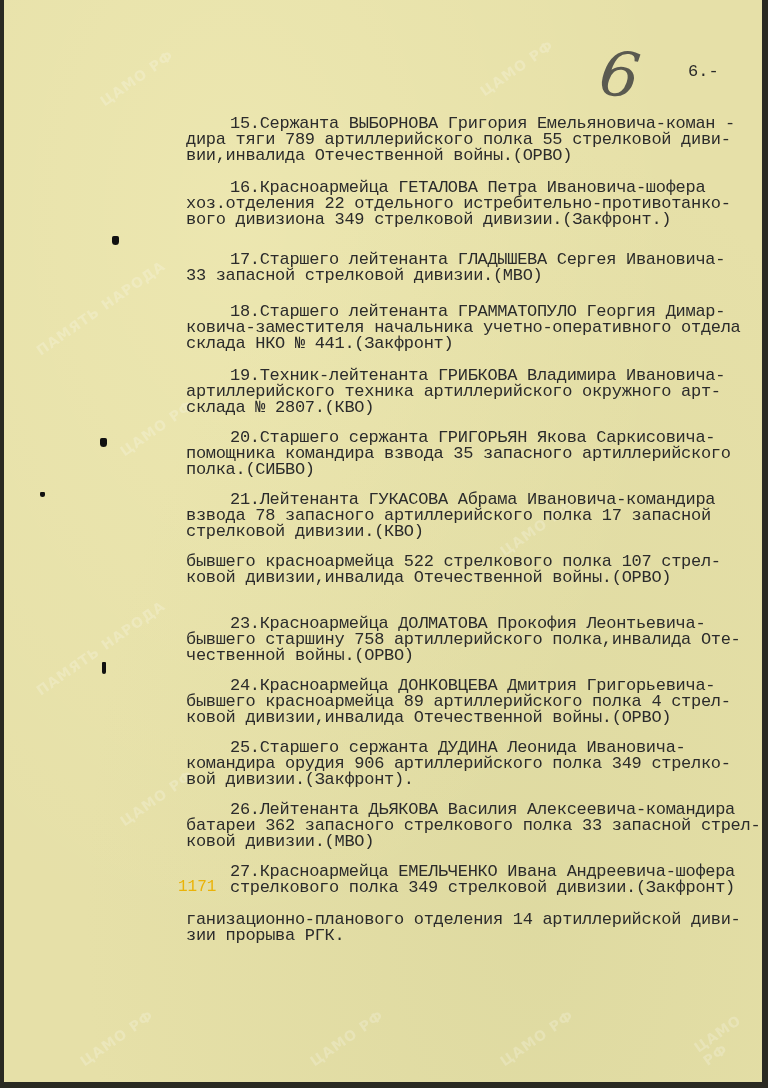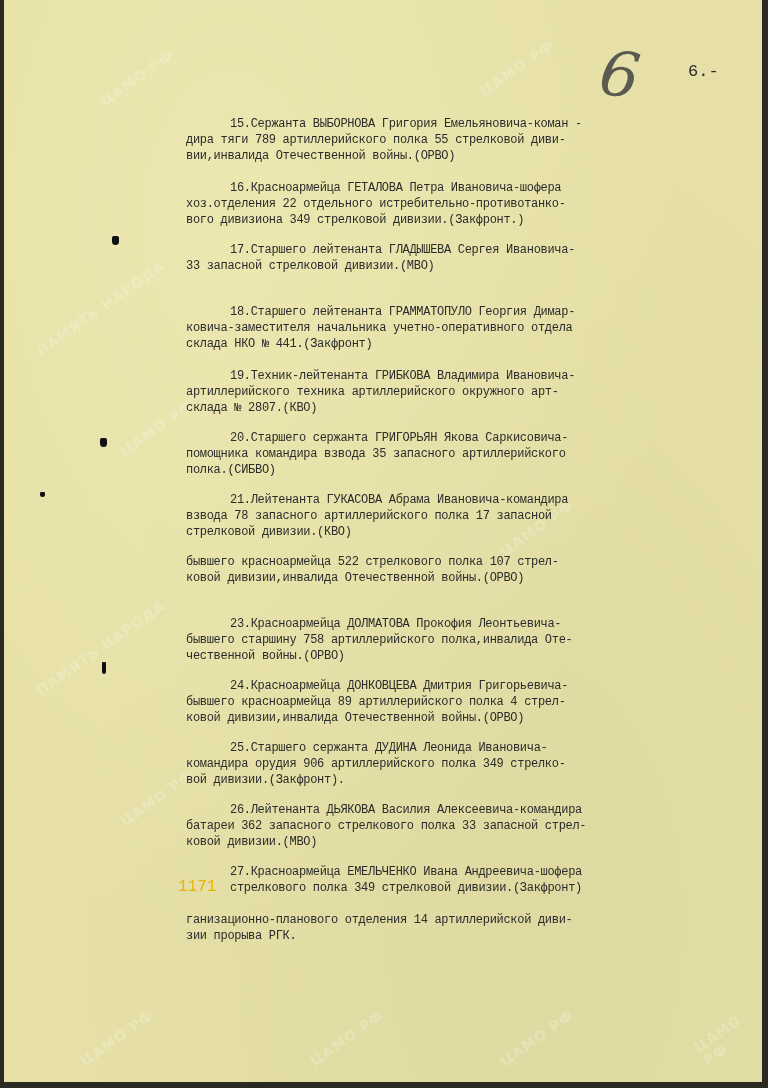--- a/index.html
+++ b/index.html
@@ -25,21 +25,21 @@
     position: absolute; left: 600px; top: 38px;
     font-family: "DejaVu Serif", serif; font-style: italic;
     font-size: 62px; color: #5a5a50; transform: rotate(8deg);
   }
   .page-num {
     position: absolute; left: 688px; top: 62px;
     font-size: 17px; color: #2a2a2a;
   }
   .entry {
     position: absolute; left: 186px; width: 566px;
-    font-size: 12px; line-height: 16px; color: #2b2b2b;
+    font-size: 17px; line-height: 16px; color: #2b2b2b;
     letter-spacing: -0.3px;
   }
   .entry .line { white-space: pre; display: block; }
   .entry .line.first { padding-left: 44px; }
   .margin-note {
     position: absolute; left: 178px; top: 878px;
     font-size: 16px; color: #eab308;
   }
   .entry.shift { left: 230px; }
   .hole {
@@ -75,21 +75,21 @@
 <div class="entry" style="top:116px">
   <span class="line first">15.Сержанта ВЫБОРНОВА Григория Емельяновича-коман -</span>
   <span class="line">дира тяги 789 артиллерийского полка 55 стрелковой диви-</span>
   <span class="line">вии,инвалида Отечественной войны.(ОРВО)</span>
 </div>
 <div class="entry" style="top:180px">
   <span class="line first">16.Красноармейца ГЕТАЛОВА Петра Ивановича-шофера</span>
   <span class="line">хоз.отделения 22 отдельного истребительно-противотанко-</span>
   <span class="line">вого дивизиона 349 стрелковой дивизии.(Закфронт.)</span>
 </div>
-<div class="entry" style="top:242px">
+<div class="entry" style="top:252px">
   <span class="line first">17.Старшего лейтенанта ГЛАДЫШЕВА Сергея Ивановича-</span>
   <span class="line">33 запасной стрелковой дивизии.(МВО)</span>
 </div>
 <div class="entry" style="top:304px">
   <span class="line first">18.Старшего лейтенанта ГРАММАТОПУЛО Георгия Димар-</span>
   <span class="line">ковича-заместителя начальника учетно-оперативного отдела</span>
   <span class="line">склада НКО № 441.(Закфронт)</span>
 </div>
 <div class="entry" style="top:368px">
   <span class="line first">19.Техник-лейтенанта ГРИБКОВА Владимира Ивановича-</span>

